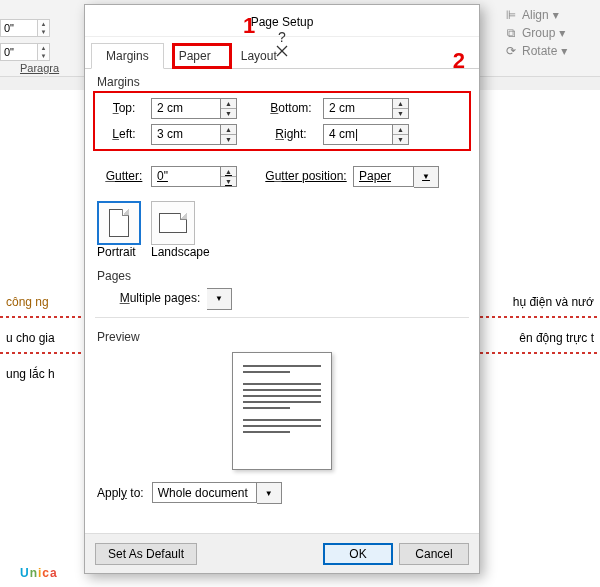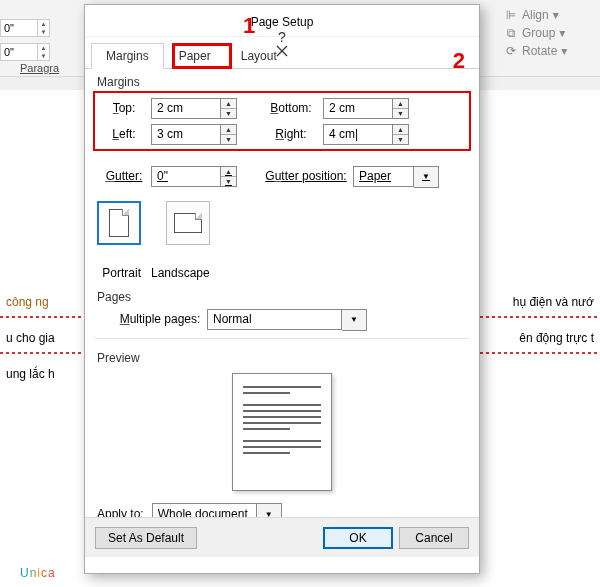--- a/index.html
+++ b/index.html
@@ -55,43 +55,43 @@
   .gap { width: 16px; }
 
   .gutter-row { margin: 8px 8px; padding: 4px 6px; text-decoration: underline; }
   .dropdown { display: flex; width: 86px; height: 21px; }
   .dropdown .val { flex: 1; border: 1px solid #888; background: #fff; padding: 0 5px; display: flex; align-items: center; }
   .dropdown .btn { width: 18px; border: 1px solid #888; border-left: none; background: #f4f4f4; display: flex; align-items: center; justify-content: center; font-size: 8px; }
   .dropdown.wide { width: 160px; }
   .dropdown.med { width: 130px; }
 
   .orientation { margin: 4px 12px; display: flex; gap: 10px; }
-  .orient-item { display: flex; flex-direction: column; align-items: flex-end; gap: 21px; }
+  .orient-item { display: flex; flex-direction: column; align-items: flex-start; gap: 0; }
   .orient-box { width: 44px; height: 44px; border: 1px solid #bbb; display: flex; align-items: center; justify-content: center; background: #fcfcfc; }
   .orient-box.selected { border: 2px solid #1976d2; }
   .page-portrait { width: 20px; height: 28px; border: 1px solid #555; background: #fff; position: relative; }
   .page-portrait::after { content: ""; position: absolute; right: -1px; top: -1px; width: 6px; height: 6px; background: linear-gradient(135deg, #fff 50%, #ccc 50%); border-left: 1px solid #888; border-bottom: 1px solid #888; }
   .page-landscape { width: 28px; height: 20px; border: 1px solid #555; background: #fff; position: relative; }
   .page-landscape::after { content: ""; position: absolute; right: -1px; top: -1px; width: 6px; height: 6px; background: linear-gradient(135deg, #fff 50%, #ccc 50%); border-left: 1px solid #888; border-bottom: 1px solid #888; }
 
   .divider { height: 1px; background: #e0e0e0; margin: 6px 10px; }
 
   .preview-box { margin: 6px auto; width: 100px; height: 118px; border: 1px solid #888; background: #fff; padding: 12px 10px; box-shadow: 2px 2px 4px rgba(0,0,0,0.2); }
   .preview-line { height: 2px; background: #666; margin-bottom: 4px; }
   .preview-line.short { width: 60%; }
 
   .apply-row { display: flex; align-items: center; gap: 8px; padding: 6px 12px; }
 
-  .footer { position: absolute; bottom: 16px; left: 0; right: 0; height: 40px; background: #f0f0f0; border-top: 1px solid #ddd; display: flex; align-items: center; padding: 0 10px; gap: 6px; }
+  .footer { position: absolute; bottom: 0; left: 0; right: 0; height: 40px; background: #f0f0f0; border-top: 1px solid #ddd; display: flex; align-items: center; padding: 0 10px; gap: 6px; }
   .btn { height: 22px; padding: 0 12px; border: 1px solid #adadad; background: #e1e1e1; display: flex; align-items: center; justify-content: center; }
   .btn.primary { border: 2px solid #0067c0; background: #e5f1fb; min-width: 70px; }
   .spacer { flex: 1; }
 
   
-  .watermark { position: absolute; left: 20px; bottom: 4px; font-size: 24px; letter-spacing: 1px; font-weight: 400; font-family: Arial; }
+  .watermark { position: absolute; left: 20px; bottom: 4px; font-size: 24px; letter-spacing: 1px; font-weight: 700; font-family: Arial; }
   .watermark .c1 { color: #0aa3d6; }
   .watermark .c2 { color: #6aa84f; }
   .watermark .c3 { color: #f39c12; }
   .watermark .c4 { color: #f15a29; }
   .watermark .c5 { color: #e74c3c; }
 </style>
 </head>
 <body>
 
 <div class="ribbon">
@@ -247,21 +247,20 @@
           <div class="page-landscape"></div>
         </div>
       <span>Landscape</span>
     </div>
   </div>
 
   <div class="section-label">Pages</div>
   <div class="row" style="padding:0 30px">
     <span class="lbl wide"><span class="underline">M</span>ultiple pages:</span>
     <div class="dropdown wide">
-      <span class="val">Normal</span>
       <span class="btn">▼</span>
     </div>
   </div>
 
   <div class="divider"></div>
 
   <div class="section-label">Preview</div>
   <div class="preview-box">
     <div class="preview-line"></div>
       <div class="preview-line short"></div>

